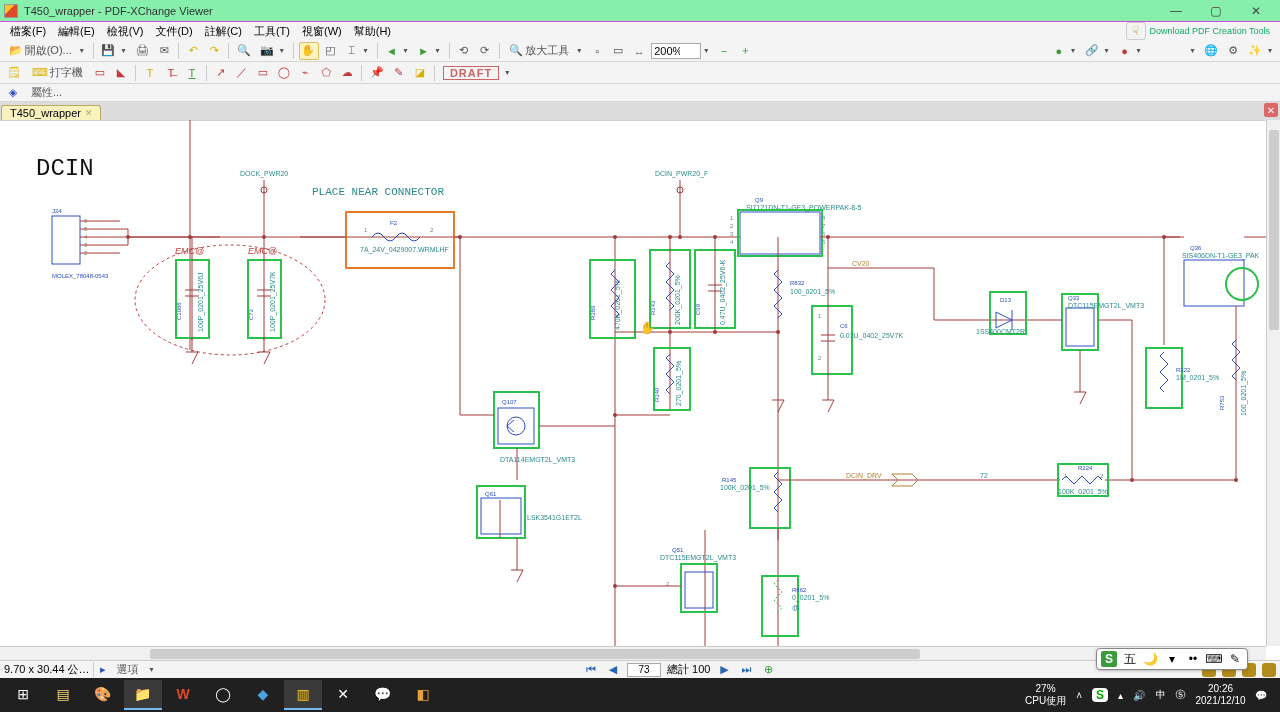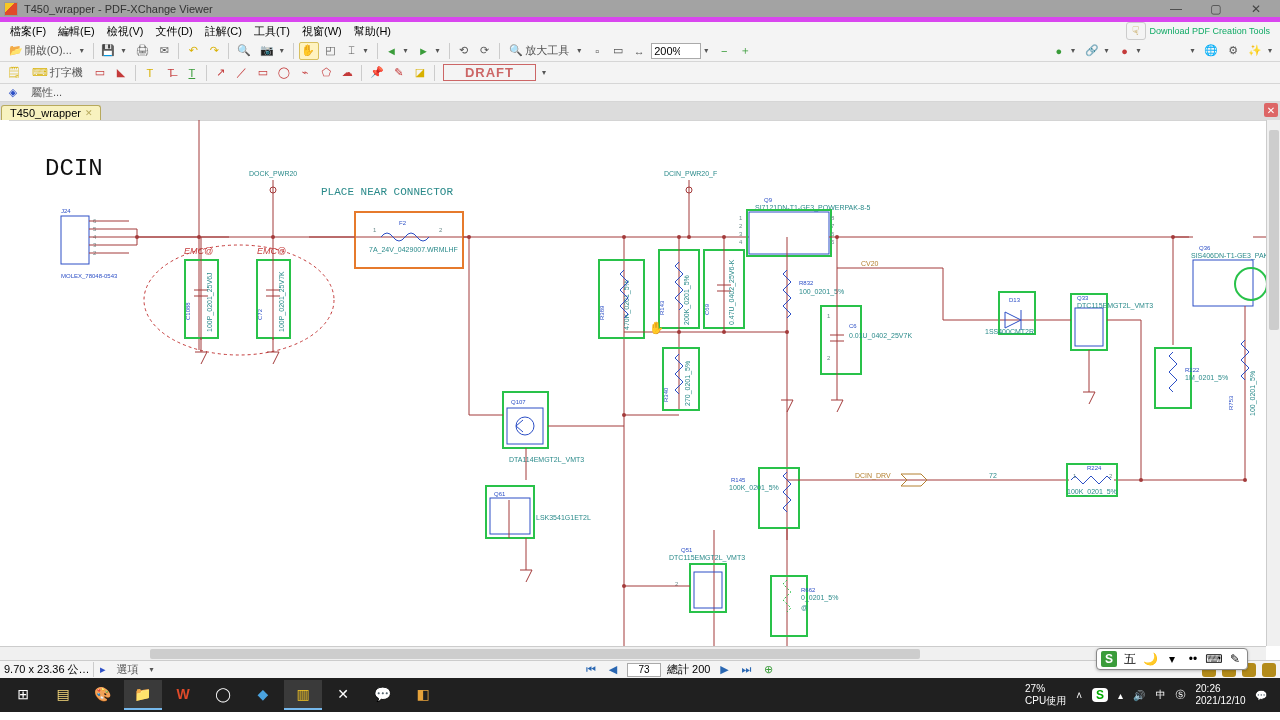--- a/index.html
+++ b/index.html
@@ -1,50 +1,50 @@
 <!DOCTYPE html>
 <html><head>
 <meta charset="utf-8">
 <style>
 * { margin: 0; padding: 0; box-sizing: border-box; font-family: "Microsoft JhengHei", "Segoe UI", Tahoma, sans-serif; }
 html, body { width: 1280px; height: 720px; overflow: hidden; background: #fff; }
 
 
-.titlebar { height: 22px; background: #a3a3a3; display: flex; align-items: center; padding: 0 4px; font-size: 11px; color: #333; border-bottom: 5px solid #d946ef; }
+.titlebar { height: 22px; background: #86efac; display: flex; align-items: center; padding: 0 4px; font-size: 11px; color: #333; border-bottom: 1px solid #d946ef; }
 .titlebar .icon { width: 14px; height: 14px; margin-right: 6px; background: linear-gradient(135deg,#f7c723 40%,#e04a2a 40%); border: 1px solid #999; }
 .titlebar .spacer { flex: 1; }
 .winbtn { width: 40px; height: 20px; display: flex; align-items: center; justify-content: center; font-size: 12px; color: #444; cursor: pointer; }
 
 
 .menubar { height: 18px; background: #f4f4f4; display: flex; align-items: center; padding: 0 4px; font-size: 11px; }
 .menubar .mitem { padding: 1px 6px; cursor: pointer; }
 .menubar .promo { margin-left: auto; display: flex; align-items: center; gap: 4px; font-size: 9px; color: #1a6; padding: 0 6px; }
 .menubar .promo .hand { width: 20px; height: 18px; border: 1px solid #ccc; border-radius: 3px; display:flex; align-items:center; justify-content:center; color:#b89030; font-size:12px; }
 
 
 .toolbar { height: 22px; background: #f4f4f4; border-bottom: 1px solid #d6d6d6; display: flex; align-items: center; padding: 0 4px; gap: 3px; font-size: 11px; }
 .tbtn { min-width: 18px; height: 18px; padding: 0 2px; display: inline-flex; align-items: center; justify-content: center; border: 1px solid transparent; border-radius: 2px; cursor: pointer; font-size: 11px; color: #555; }
 .tbtn.txt { padding: 0 4px; }
 .tsep { width: 1px; height: 16px; background: #ccc; margin: 0 2px; }
 .tdd { width: 8px; font-size: 8px; color: #555; cursor: pointer; }
 .zoombox { width: 50px; height: 16px; font-size: 11px; border: 1px solid #aaa; background: #fff; padding: 0 20px 0 2px; }
-.drafticon { border:1px solid #c66; color:#c66; padding:0 21px; font-size:13px; font-weight:bold; letter-spacing:1px; }
+.drafticon { border:1px solid #c66; color:#c66; padding:0 6px; font-size:11px; font-weight:bold; letter-spacing:1px; }
 
 
 .proprow { height: 18px; background: #f4f4f4; border-bottom: 1px solid #d6d6d6; display:flex; align-items:center; padding:0 4px; font-size:11px; gap:4px; }
 
 
 .doctabrow { height: 18px; background: #dcdcdc; display:flex; align-items:flex-end; padding:0 1px; position:relative; }
 .doctab { background:#f8f2bf; border:1px solid #b7a95d; border-bottom:none; padding:1px 8px; font-size:11px; border-radius:3px 3px 0 0; display:flex; align-items:center; gap:4px; }
 .doctab .x { font-size:9px; color:#b7a95d; cursor:pointer; }
 .tabclose-global { position:absolute; right:2px; top:1px; width:14px; height:14px; background:#d66; color:#fff; border-radius:2px; font-size:10px; display:flex; align-items:center; justify-content:center; cursor:pointer; }
 
 
 .canvas-wrap { position:relative; height: 540px; background:#fff; }
-.canvas { position:absolute; inset:0; overflow:hidden;margin-left:9px; }
+.canvas { position:absolute; inset:0; overflow:hidden; }
 .canvas svg { font-family: "Courier New", monospace; }
 
 .hscroll { position:absolute; left:0; right:14px; bottom:0; height:14px; background:#f0f0f0; border-top:1px solid #ccc; }
 .hscroll .thumb { position:absolute; top:2px; height:10px; background:#cdcdcd; border-radius:2px; left:150px; width:770px; }
 .vscroll { position:absolute; right:0; top:0; bottom:14px; width:14px; background:#f0f0f0; border-left:1px solid #ccc; }
 .vscroll .thumb { position:absolute; left:2px; width:10px; background:#cdcdcd; border-radius:2px; top:10px; height:200px; }
 
 
 .appstatus { height: 18px; background:#f4f4f4; border-top:1px solid #ccc; display:flex; align-items:center; font-size:11px; padding:0 4px; gap:6px; }
 .appstatus .left { width:90px; white-space:nowrap; overflow:hidden; border-right:1px solid #ccc; }
@@ -52,21 +52,21 @@
 .pageinput { width:34px; height:14px; text-align:center; border:1px solid #aaa; font-size:10px; }
 .appstatus .right-icons { margin-left:auto; display:flex; gap:6px; }
 .statusdot { width:14px; height:14px; border-radius:3px; background:#b38b1a; }
 
 
 .taskbar { height: 34px; background:#202020; display:flex; align-items:center; padding:0 4px; gap:2px; }
 .tb-app { width:38px; height:30px; display:flex; align-items:center; justify-content:center; cursor:pointer; border-bottom:2px solid transparent; color:#fff; font-size:14px; }
 .tb-app.active { background:#3a3a3a; border-bottom-color:#76b9ed; }
 .tb-right { margin-left:auto; display:flex; align-items:center; gap:10px; color:#fff; font-size:10px; padding-right:8px; }
 .tb-ime { background:#fff; color:#0a0; border-radius:4px; padding:0 4px; font-size:12px; font-weight:bold; }
-.tb-clock { text-align:left; line-height:1.2; }
+.tb-clock { text-align:center; line-height:1.2; }
 
 
 .ime-float { position:absolute; right:32px; bottom:50px; background:#fff; border:1px solid #888; border-radius:4px; padding:2px 4px; display:flex; gap:5px; align-items:center; font-size:12px; box-shadow:0 1px 3px rgba(0,0,0,.25); }
 .ime-float .sq { width:16px; height:16px; display:flex; align-items:center; justify-content:center; border-radius:2px; }
 
 
 .wire { stroke:#a33b3b; stroke-width:1; fill:none; }
 .node { fill:#a33b3b; }
 .box-green { stroke:#29c24a; stroke-width:2; fill:none; }
 .box-blue  { stroke:#2c4fc6; stroke-width:1; fill:none; }
@@ -456,29 +456,29 @@
   </div>
   <div class="hscroll">
       <div class="thumb"></div>
     </div>
   <div class="vscroll">
       <div class="thumb"></div>
     </div>
 </div>
 
 <div class="appstatus">
-  <div class="left">9.70 x 23.36 公…</div>
+  <div class="left">9.70 x 30.44 公…</div>
   <span style="color:#2c4fc6">▸</span>
   <span class="tbtn txt">選項</span>
     <span class="tdd">▾</span>
   <div style="flex:1"></div>
   <span class="navbtn">⏮</span>
   <span class="navbtn">◀</span>
   <input class="pageinput" value="73" style="">
-  <span>總計 200</span>
+  <span>總計 100</span>
   <span class="navbtn">▶</span>
   <span class="navbtn">⏭</span>
   <span class="navbtn" style="color:#3a9c3a">⊕</span>
   <div style="flex:1"></div>
   <div class="right-icons">
     <div class="statusdot"></div>
     <div class="statusdot"></div>
     <div class="statusdot"></div>
     <div class="statusdot"></div>
   </div>

